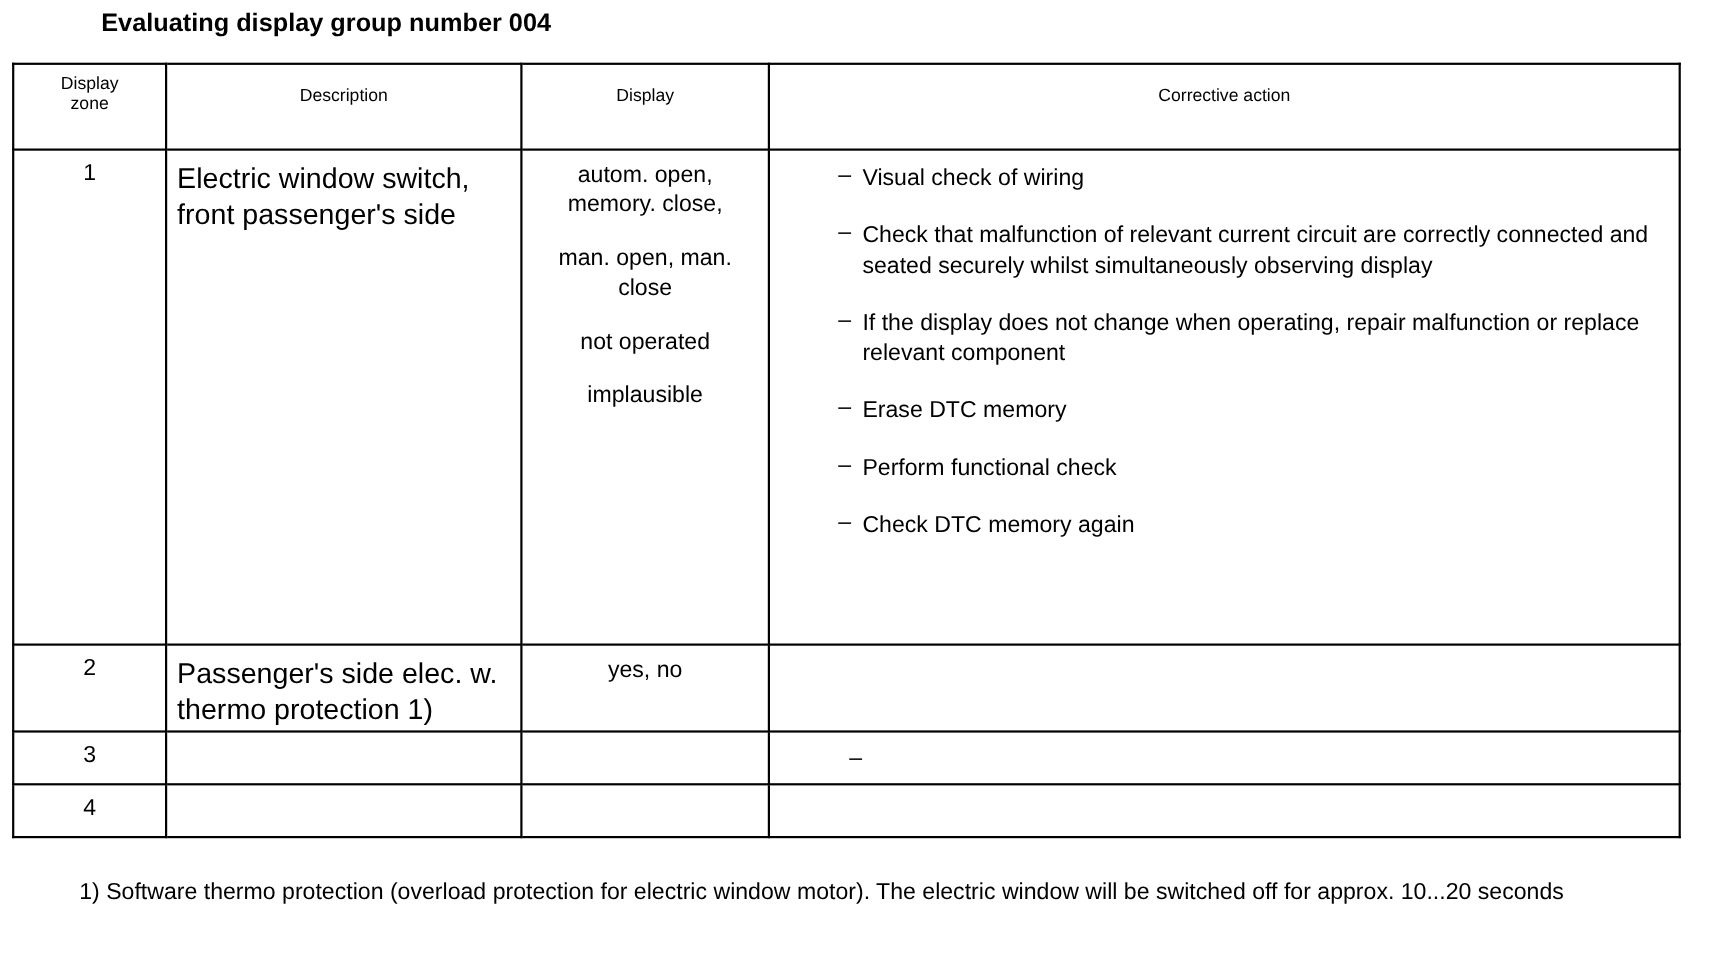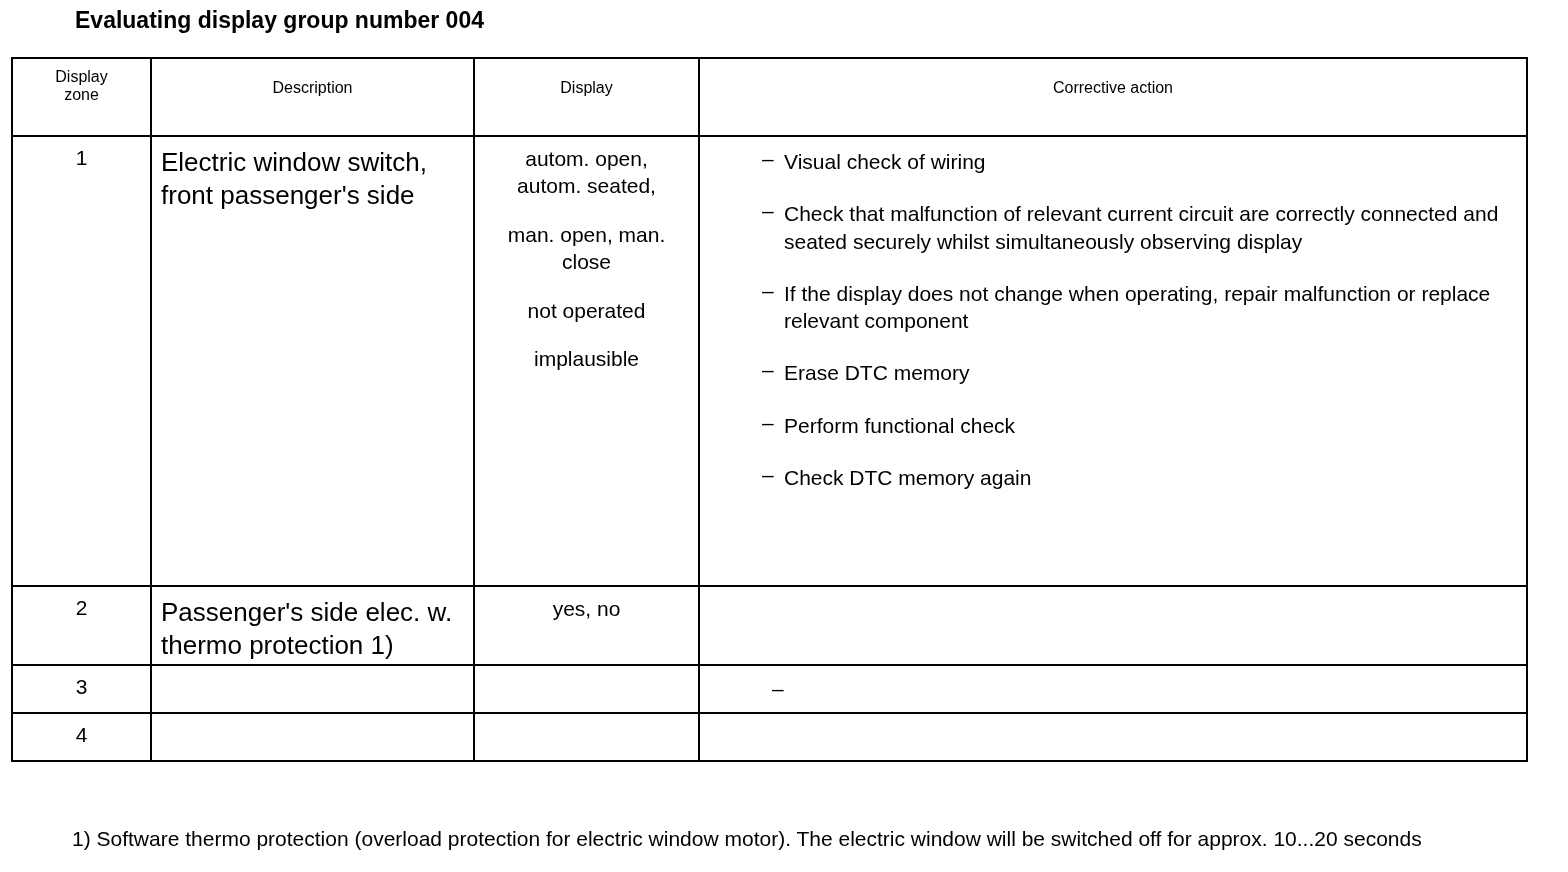--- a/index.html
+++ b/index.html
@@ -16,21 +16,21 @@
     overflow: hidden;
   }
   .page {
     position: absolute;
     left: 0; top: 0;
     width: 1568px;
     height: 872px;
   }
   .doc-title {
     position: absolute;
-    left: 75px;
+    left: 92px;
     top: 7px;
     font-size: 23px;
     font-weight: bold;
     letter-spacing: 0px;
     white-space: nowrap;
   }
   table.dtc-table {
     position: absolute;
     left: 11px;
     top: 57px;
@@ -127,21 +127,21 @@
 
   
   tr.row-1 td { height: 448px; }
   tr.row-2 td { height: 77px; }
   tr.row-3 td { height: 46px; }
   tr.row-4 td { height: 46px; }
 
   .footnote {
     position: absolute;
     left: 72px;
-    top: 825px;
+    top: 797px;
     width: 1460px;
     font-size: 21px;
     line-height: 1.34;
   }
 </style>
 </head>
 <body>
 
 <div class="page">
 
@@ -182,21 +182,21 @@
         <td class="desc-cell">
           <div class="desc-inner">
             <div>Electric window switch,</div>
             <div>front passenger's side</div>
           </div>
         </td>
         <td class="disp-cell">
           <div class="disp-inner">
             <div class="disp-group">
                 <div>autom. open,</div>
-                <div>autom. seated,</div>
+                <div>memory. close,</div>
               </div>
             <div class="disp-group">
                 <div>man. open, man.</div>
                 <div>close</div>
               </div>
             <div class="disp-group">
                 <div>not operated</div>
               </div>
             <div class="disp-group last">
                 <div>implausible</div>

